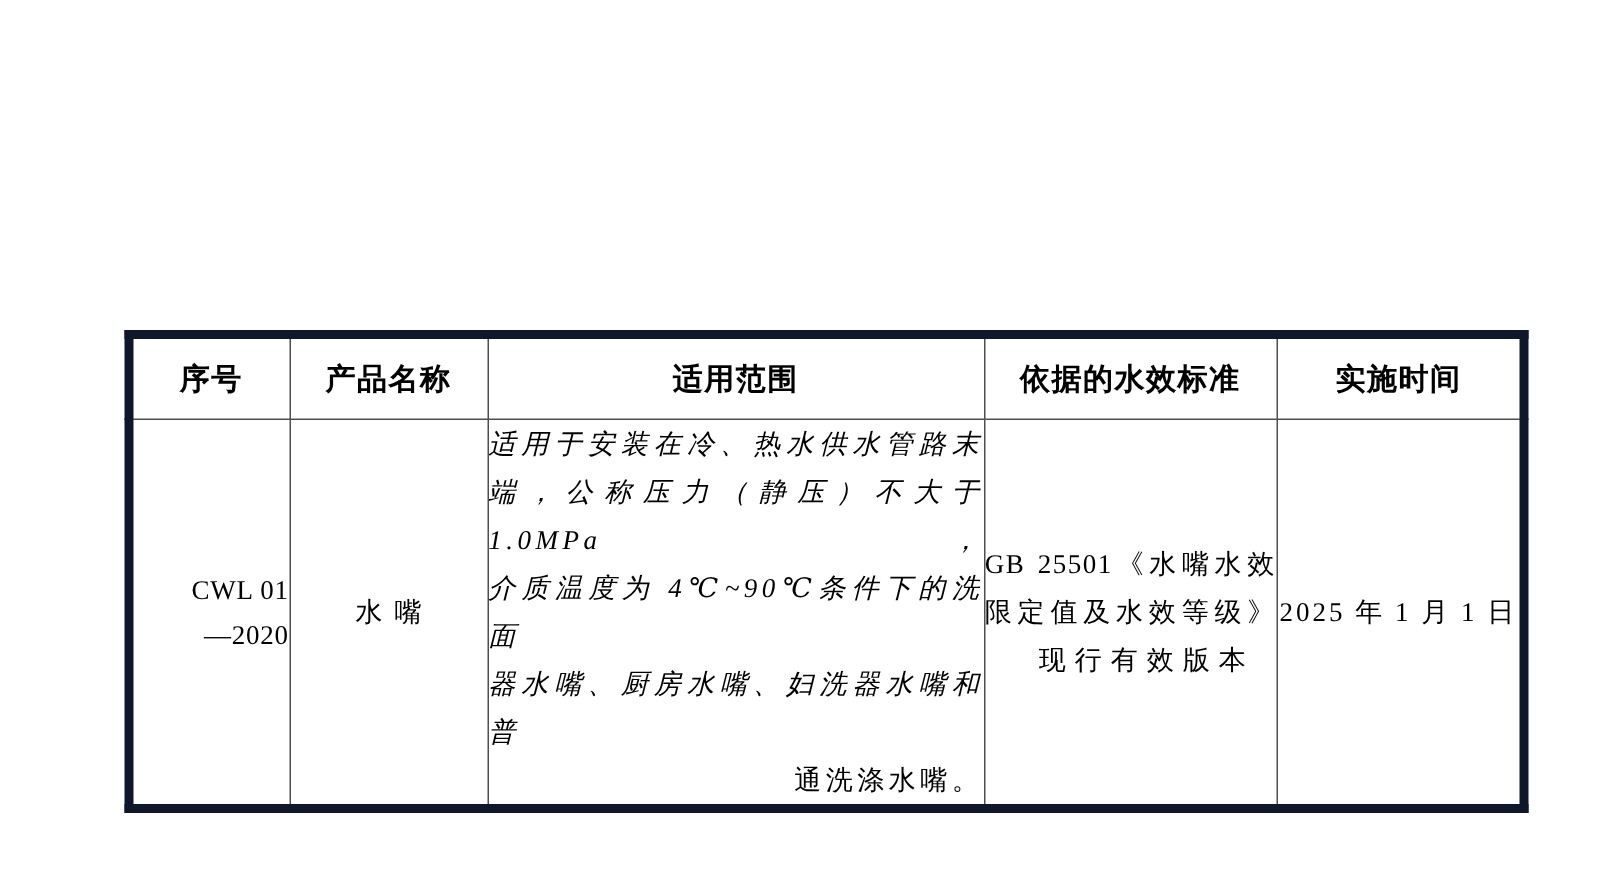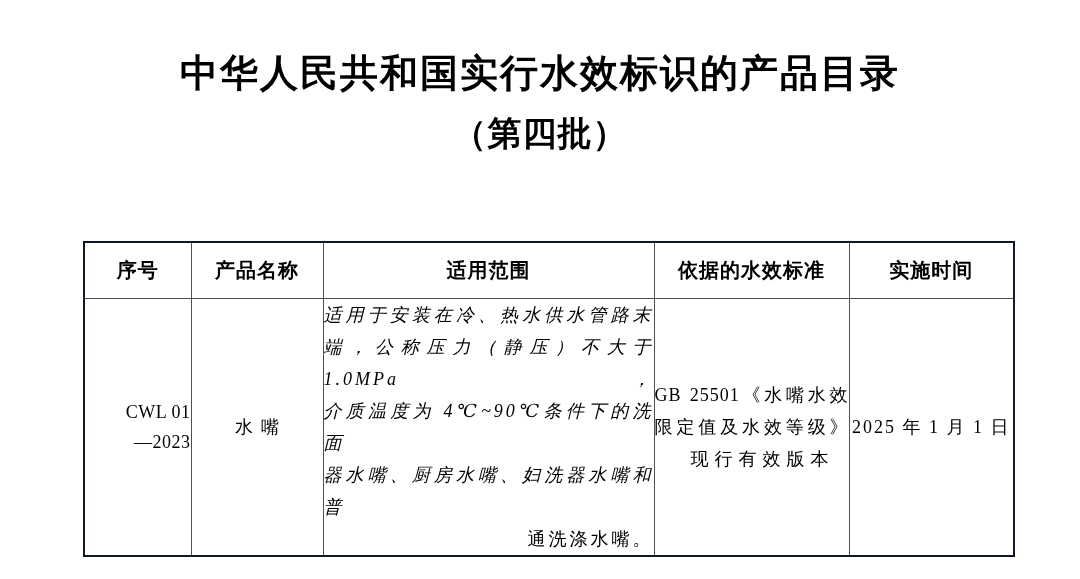--- a/index.html
+++ b/index.html
@@ -32,26 +32,26 @@
   }
   .doc-subtitle {
     margin-top: 16px;
     font-size: 34px;
     line-height: 1.2;
     font-weight: 700;
     letter-spacing: 1px;
   }
   table.products {
     position: absolute;
-    top: 241px;
+    top: 220px;
     left: 83px;
     width: 930px;
     table-layout: fixed;
     border-collapse: collapse;
-    border: 2px solid #0f172a;
+    border: 6px solid #0f172a;
   }
   table.products th,
   table.products td {
     border: 1.5px solid #4f4f4f;
     padding: 0;
     vertical-align: middle;
   }
   col.c1 { width: 107px; }
   col.c2 { width: 132px; }
   col.c3 { width: 331px; }
@@ -111,24 +111,20 @@
   .cell-date {
     text-align: center;
     letter-spacing: 2px;
   }
 </style>
 </head>
 <body>
 
 <div class="page">
 
-  <div class="title-block">
-    <div class="doc-title">中华人民共和国实行水效标识的产品目录</div>
-    <div class="doc-subtitle">（第四批）</div>
-  </div>
 
   <table class="products">
     <colgroup>
       <col class="c1">
         <col class="c2">
         <col class="c3">
         <col class="c4">
         <col class="c5">
     </colgroup>
     <thead>
@@ -137,21 +133,21 @@
         <th>产品名称</th>
         <th>适用范围</th>
         <th>依据的水效标准</th>
         <th>实施时间</th>
       </tr>
     </thead>
     <tbody>
       <tr>
         <td class="cell-serial">
           <div>CWL 01</div>
-          <div>—2023</div>
+          <div>—2020</div>
         </td>
         <td class="cell-name">水嘴</td>
         <td class="cell-scope">
           <div class="jl">适用于安装在冷、热水供水管路末</div>
           <div class="jl">端，公称压力（静压）不大于 1.0MPa，</div>
           <div class="jl">介质温度为 4℃~90℃条件下的洗面</div>
           <div class="jl">器水嘴、厨房水嘴、妇洗器水嘴和普</div>
           <div class="ll">通洗涤水嘴。</div>
         </td>
         <td class="cell-standard">

